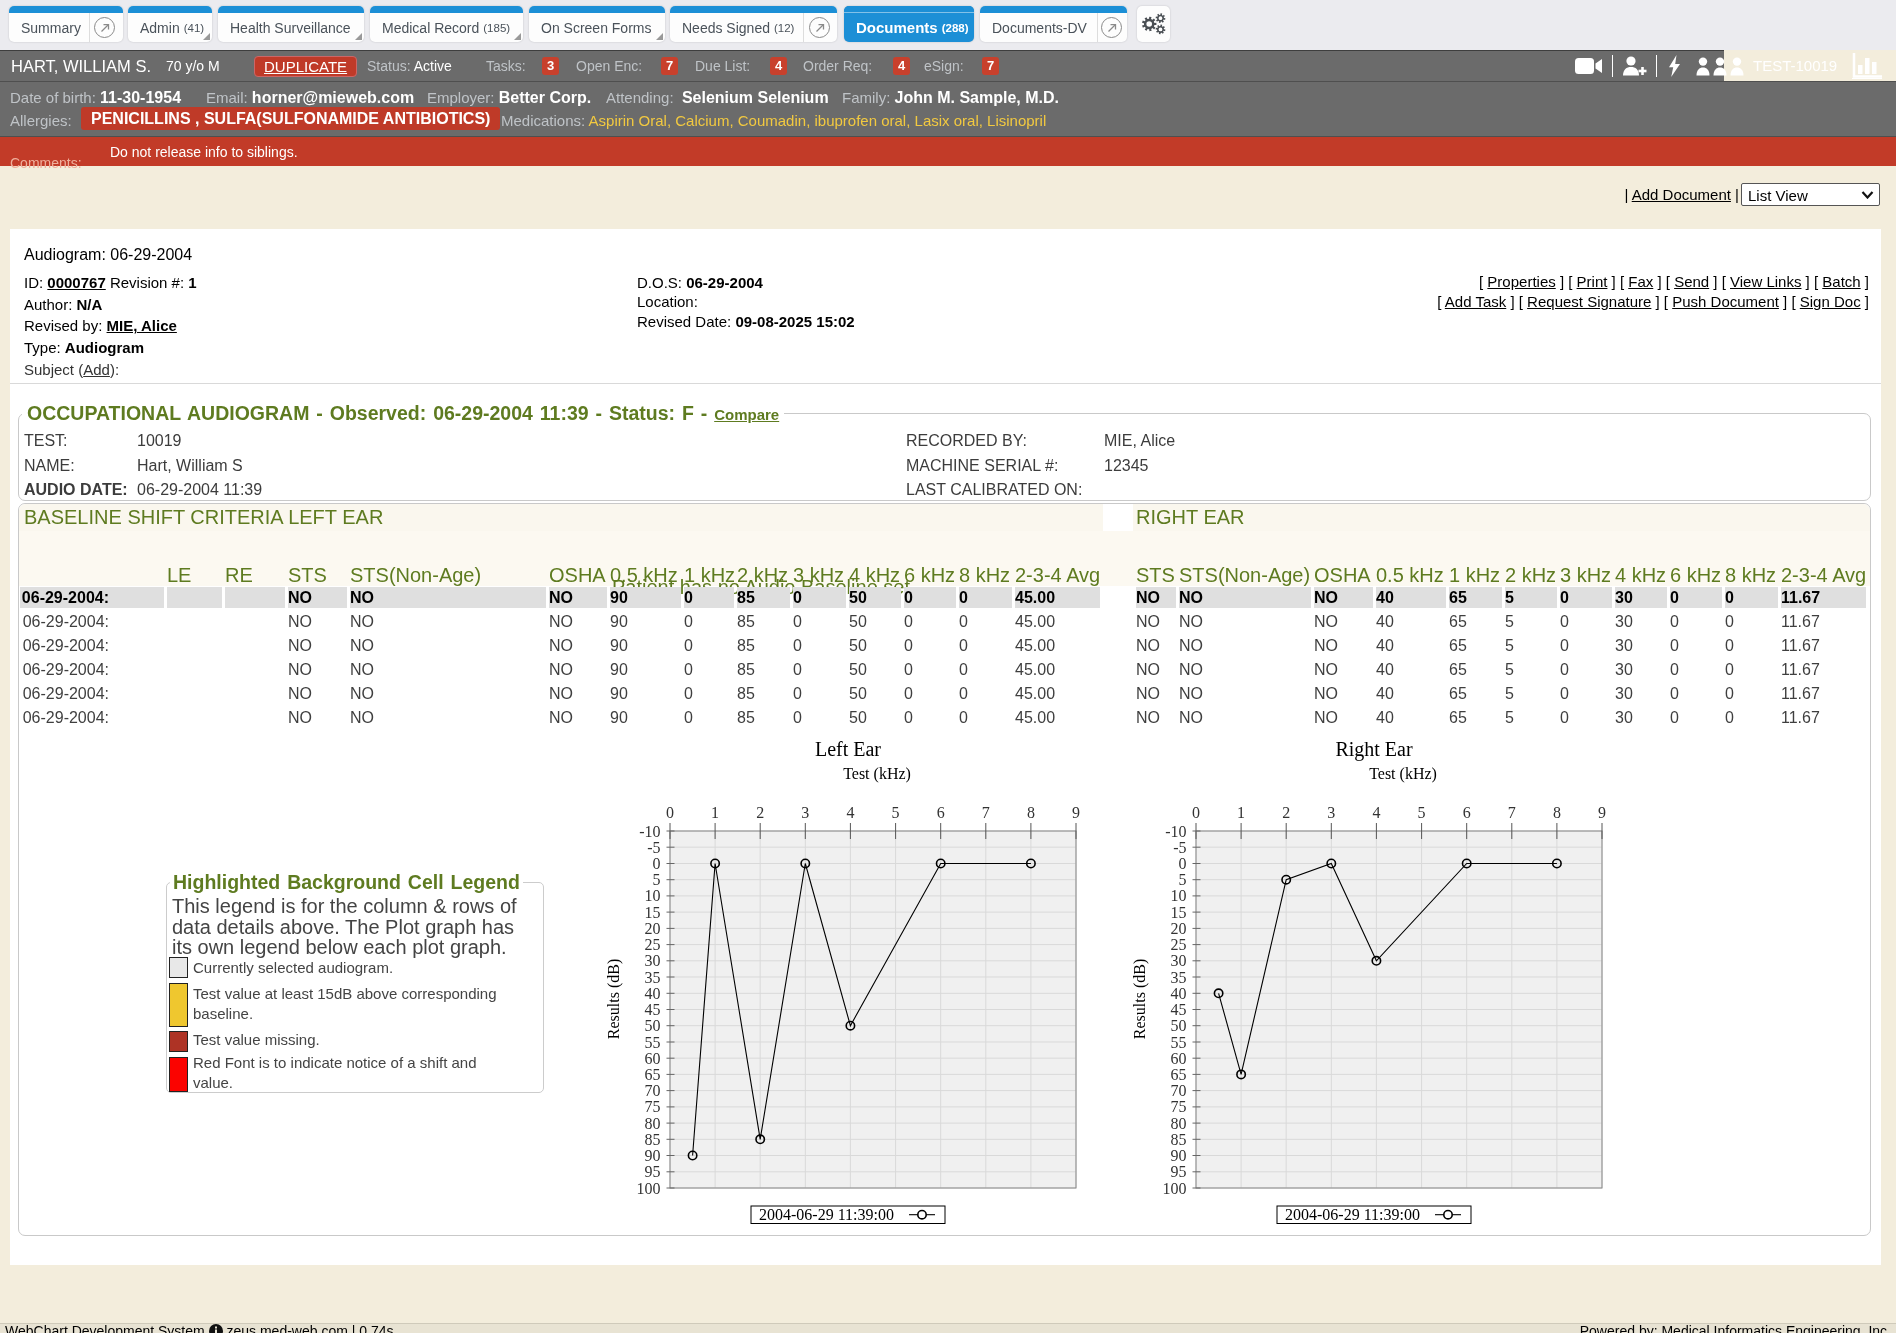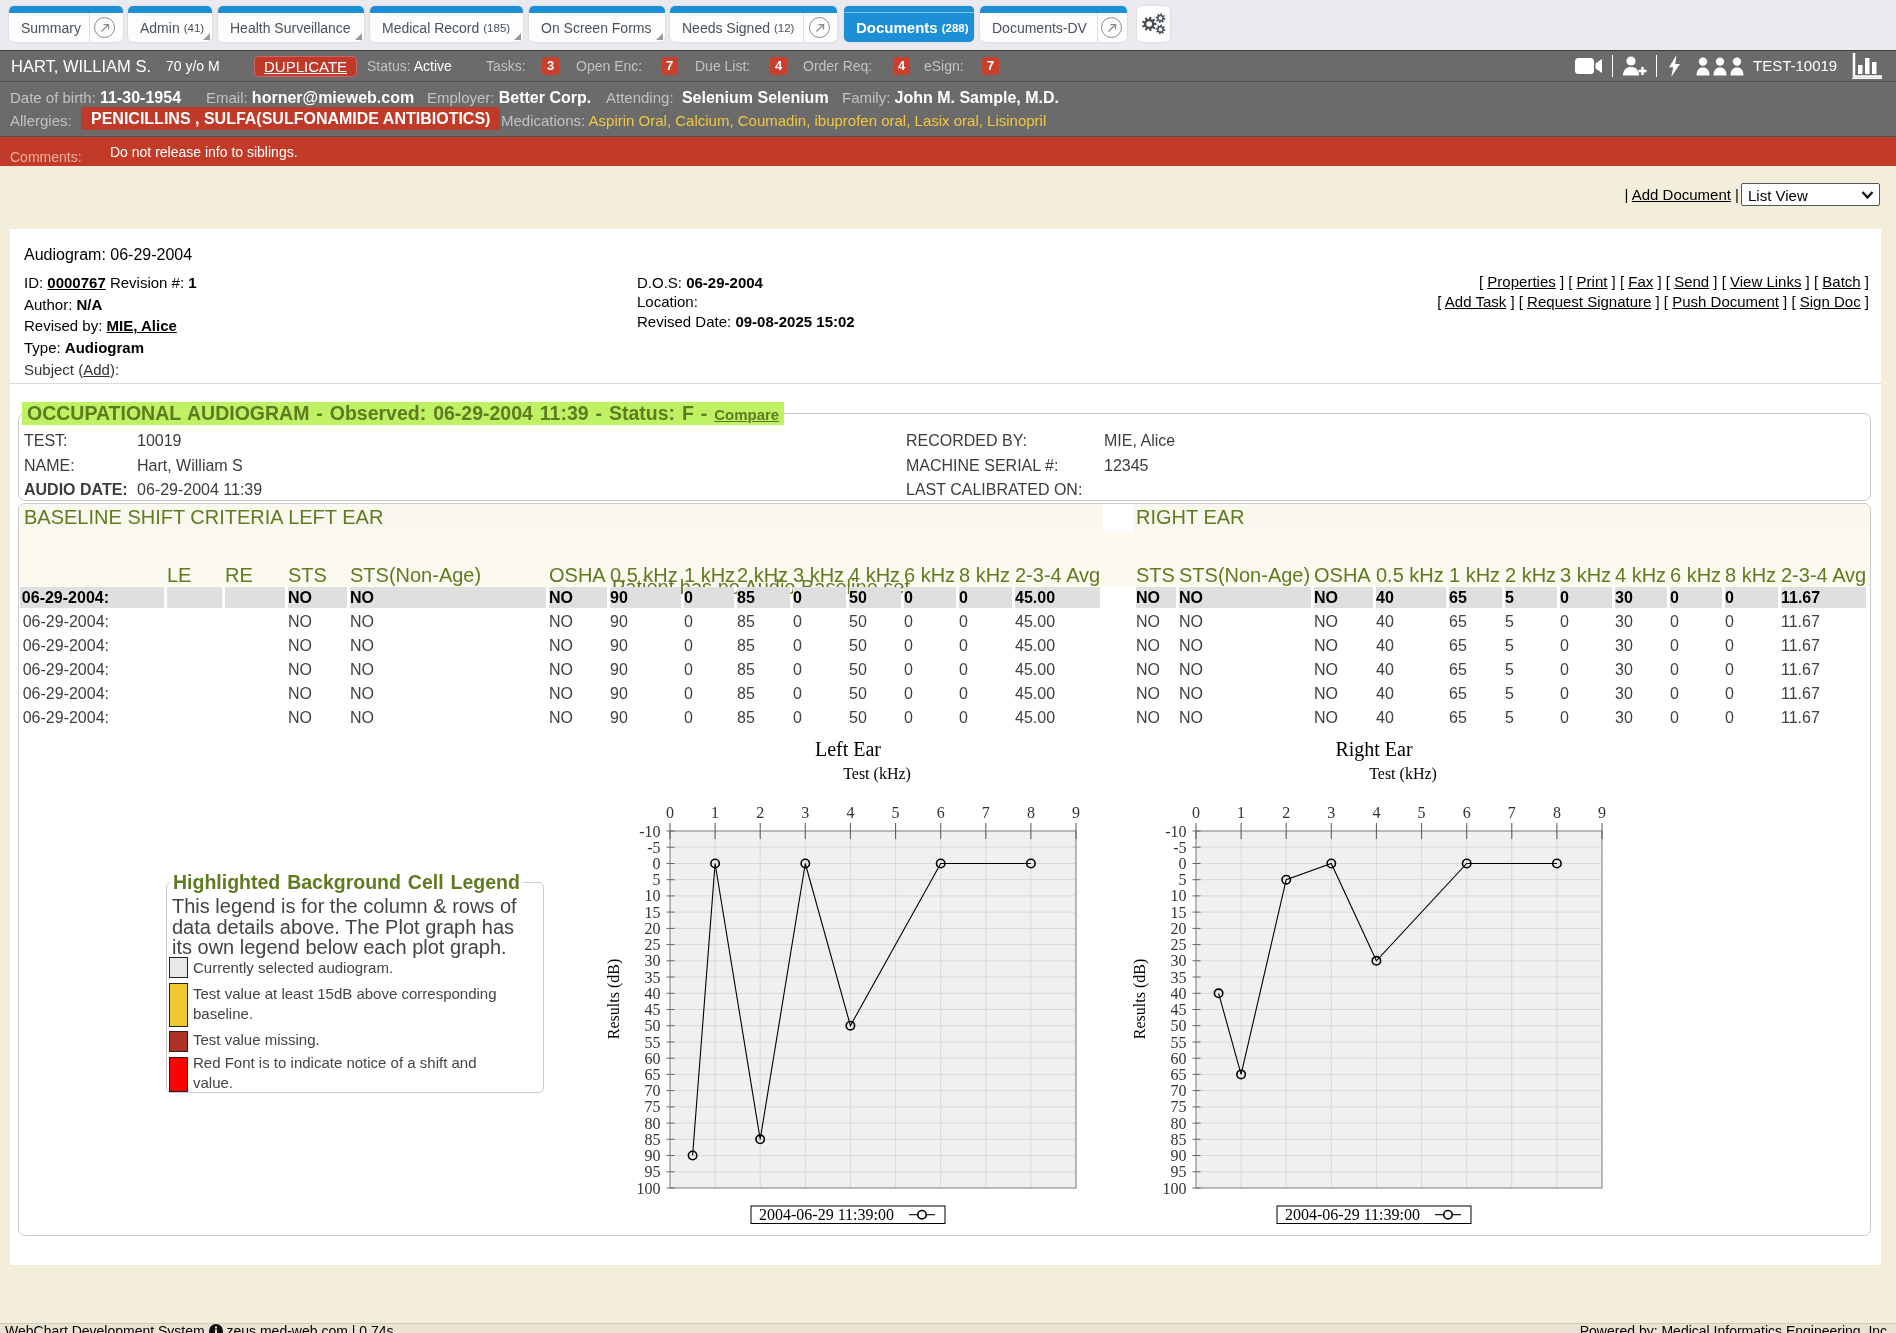--- a/index.html
+++ b/index.html
@@ -11,46 +11,46 @@
 .tab .strip{position:absolute;left:0;top:0;right:0;height:7px;background:#1c8fd6;}
 .tab .lbl{position:absolute;top:7px;bottom:0;display:flex;align-items:center;padding:0 12px;white-space:nowrap;}
 .tab .cnt{font-size:11.5px;margin-left:4px;}
 .tab.active{background:#1c8fd6;color:#fff;font-weight:bold;font-size:15px;}
 .tab.active .strip{border-bottom:1px solid rgba(255,255,255,.45);}
 .tab .divider{position:absolute;top:7px;bottom:0;width:1px;background:#ddd;}
 .tab .tri{position:absolute;right:2px;bottom:2px;width:0;height:0;border-left:7px solid transparent;border-bottom:7px solid #999;}
 .goicon{position:absolute;border:1.5px solid #8a8a8a;border-radius:50%;width:21px;height:21px;}
 .goicon svg{position:absolute;left:4px;top:4px;}
 
-.ph1{position:absolute;left:0;top:50px;width:1896px;height:31px;background:#6b6b6b;border-top:1px solid #3e3e3e;color:#fff;font-size:14px;}
+.ph1{position:absolute;left:0;top:50px;width:1724px;height:31px;background:#6b6b6b;border-top:1px solid #3e3e3e;color:#fff;font-size:14px;}
 .ph2{position:absolute;left:0;top:81px;width:1896px;height:55px;background:#6b6b6b;border-top:1px solid #4f4f4f;color:#fff;font-size:15px;}
 .ph2 .it b{font-size:16px;}
 .ph1 .it,.ph2 .it{position:absolute;white-space:nowrap;}
 .glbl{color:#bfc3c7;}
 .badge{position:absolute;background:#c8402c;color:#fff;font-weight:bold;font-size:13px;width:17px;height:18px;line-height:18px;text-align:center;border-radius:3px;}
 .dup{position:absolute;left:254px;top:5px;background:#bf3a28;border:1px solid #c66;border-radius:4px;height:21px;line-height:19px;padding:0 9px;font-size:15px;text-decoration:underline;color:#fff;}
 .alg{background:#bf3a28;border-radius:3px;padding:3px 10px;color:#fff;font-size:15px;}
 .meds{color:#f2c940;}
 .comments{position:absolute;left:0;top:136px;width:1896px;height:30px;background:#c23b28;border-top:1px solid #4f4f4f;font-size:14px;color:#fff;}
-.comments .l{position:absolute;left:10px;top:12px;color:#efaf9c;}
+.comments .l{position:absolute;left:10px;top:18px;color:#efaf9c;}
 .comments .v{position:absolute;left:110px;top:7px;color:#fff;}
 
 .adddoc{position:absolute;top:186px;right:157px;font-size:15px;color:#000;white-space:nowrap;}
 .adddoc u{text-decoration:underline;}
 .selbox{position:absolute;top:183px;left:1741px;width:139px;height:23px;background:#fff;border:1px solid #555;border-radius:2px;font-size:15px;color:#000;}
 .selbox .t{position:absolute;left:6px;top:3px;}
 .selbox svg{position:absolute;right:5px;top:7px;}
 
 .doc{position:absolute;left:10px;top:229px;width:1871px;height:1036px;background:#fff;}
 .t16{font-size:16px;color:#000;}
 .meta{position:absolute;font-size:15px;color:#000;line-height:21.7px;white-space:nowrap;}
 .divline{position:absolute;left:10px;top:383px;width:1871px;height:1px;background:#d9d9d9;}
 .links{position:absolute;right:27px;font-size:15px;color:#000;text-align:right;white-space:nowrap;}
 .fs{position:absolute;border:1px solid #c9c9c9;border-radius:7px;background:#fff;}
-.fslegend{position:absolute;background:#bef264;padding:0 5px;font-weight:bold;font-size:19.5px;word-spacing:1.5px;color:#5e7b20;white-space:nowrap;}
+.fslegend{position:absolute;background:#ffffff;padding:0 5px;font-weight:bold;font-size:19.5px;word-spacing:1.5px;color:#5e7b20;white-space:nowrap;}
 .fslegend .cmp{font-size:15px;}
 .infor{position:absolute;font-size:16px;color:#3c3c3c;white-space:nowrap;}
 .band{position:absolute;left:19px;top:504px;width:1851px;height:27px;background:#faf7ee;border-radius:7px 7px 0 0;}
 .bigg{position:absolute;font-size:20px;color:#5e7b20;white-space:nowrap;}
 
 table.aud{position:absolute;left:17px;top:584px;border-collapse:separate;border-spacing:3px 3px;table-layout:fixed;font-size:16px;color:#3f3f3f;}
 table.aud td{white-space:nowrap;overflow:hidden;text-align:left;padding:0;}
 table.aud td.dt{text-align:right;padding-right:55px;}
 .colhdr{position:absolute;top:564px;font-size:20px;color:#5e7b20;white-space:nowrap;}
 table.aud tr.dr{height:21px;}

